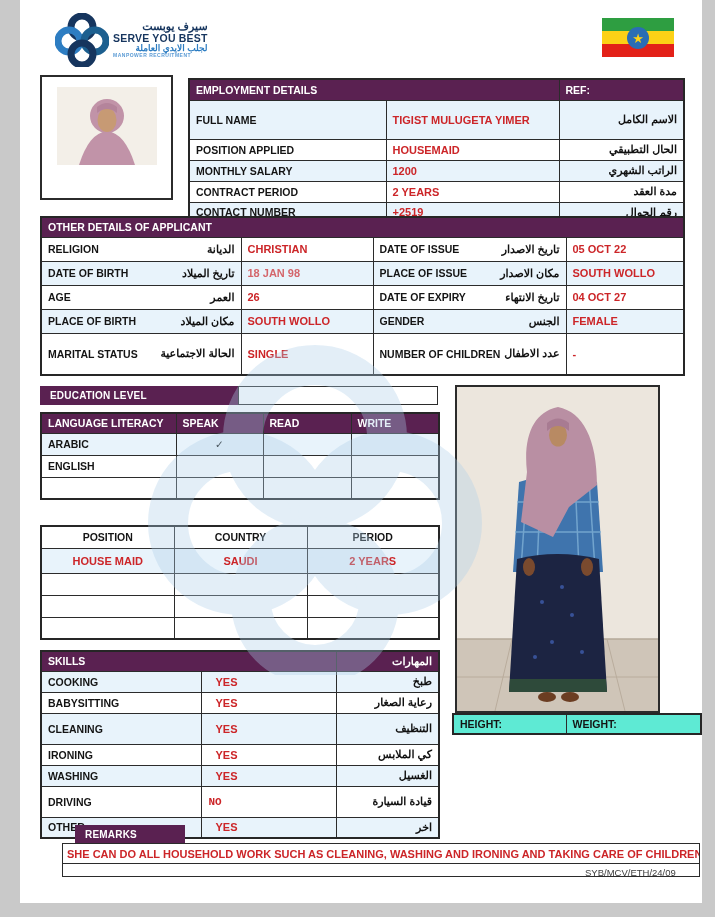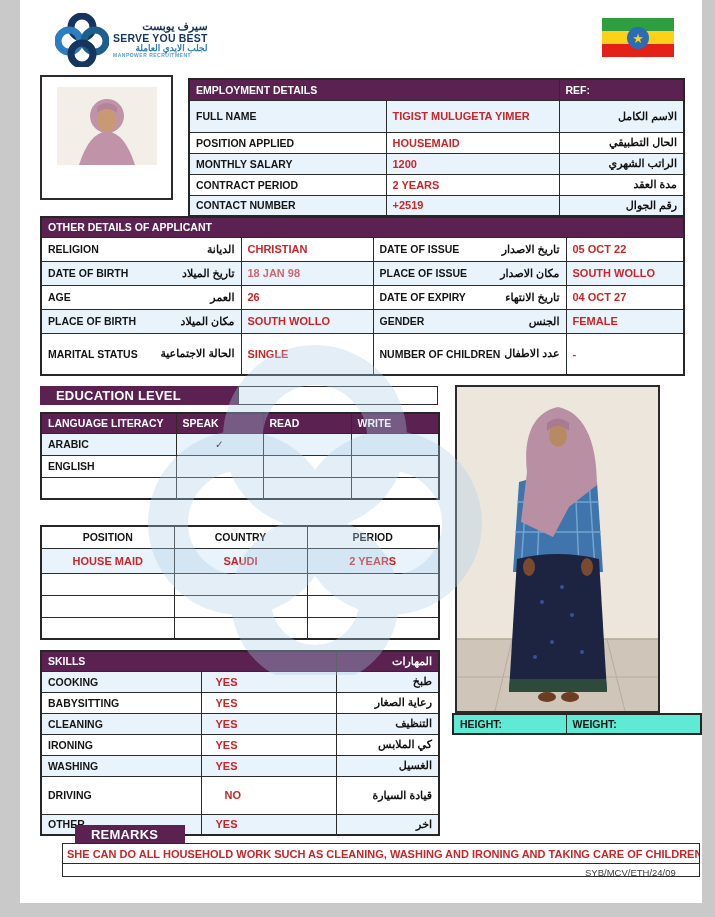--- a/index.html
+++ b/index.html
@@ -6,22 +6,22 @@
   body{
     width:715px;height:917px;position:relative;overflow:hidden;
     background:#c9c9c9;
     font-family:"Liberation Sans",sans-serif;
     -webkit-font-smoothing:antialiased;
   }
   .page{position:absolute;left:20px;top:0;width:682px;height:903px;background:#ffffff;}
   .abs{position:absolute;}
 
   
-  .bar{background:#5a2151;color:#fff;font-weight:bold;font-size:13px;
-       display:flex;align-items:center;padding:0 16px;box-sizing:border-box;letter-spacing:.2px;}
+  .bar{background:#5a2151;color:#fff;font-weight:bold;font-size:10px;
+       display:flex;align-items:center;padding:0 10px;box-sizing:border-box;letter-spacing:.2px;}
 
   
   table{border-collapse:collapse;table-layout:fixed;}
   td,th{border:1px solid #2b2b2b;padding:0 6px;font-size:10.5px;color:#111;
         overflow:hidden;white-space:nowrap;box-sizing:border-box;}
   table.outer{border:2px solid #262626;}
   .hd{background:#5a2151;color:#fff;font-weight:bold;text-align:left;}
   .lbl{font-weight:bold;color:#141414;}
   .val{color:#cc2528;font-weight:bold;font-size:11px;}
   .val.muted{color:#d4666c;}
@@ -100,21 +100,21 @@
   <colgroup>
       <col style="width:197px">
       <col style="width:173px">
       <col style="width:125px">
     </colgroup>
   <tbody>
       <tr style="height:21px;">
     <td class="hd" colspan="2">EMPLOYMENT DETAILS</td>
     <td class="hd">REF:</td>
   </tr>
-  <tr class="rowA" style="height:32px;padding-left:29px;">
+  <tr class="rowA" style="height:39px;padding-left:29px;">
     <td class="lbl">FULL NAME</td>
     <td class="val">TIGIST MULUGETA YIMER</td>
     <td class="ar">الاسم الكامل</td>
   </tr>
   <tr class="rowB" style="height:21px;">
     <td class="lbl">POSITION APPLIED</td>
     <td class="val">HOUSEMAID</td>
     <td class="ar">الحال التطبيقي</td>
   </tr>
   <tr class="rowA" style="height:21px;">
@@ -321,38 +321,38 @@
   <tr class="rowA" style="height:21px;">
     <td class="lbl">COOKING</td>
     <td class="val" style="padding-left:14px;">YES</td>
     <td class="ar">طبخ</td>
   </tr>
   <tr class="rowB" style="height:21px;">
     <td class="lbl">BABYSITTING</td>
     <td class="val" style="padding-left:14px;">YES</td>
     <td class="ar">رعاية الصغار</td>
   </tr>
-  <tr class="rowA" style="height:21px;">
+  <tr class="rowA" style="height:31px;">
     <td class="lbl">CLEANING</td>
     <td class="val" style="padding-left:14px;">YES</td>
     <td class="ar">التنظيف</td>
   </tr>
   <tr class="rowB" style="height:21px;">
     <td class="lbl">IRONING</td>
     <td class="val" style="padding-left:14px;">YES</td>
     <td class="ar">كي الملابس</td>
   </tr>
   <tr class="rowA" style="height:21px;">
     <td class="lbl">WASHING</td>
     <td class="val" style="padding-left:14px;">YES</td>
     <td class="ar">الغسيل</td>
   </tr>
-  <tr class="rowB" style="height:38px;">
+  <tr class="rowB" style="height:31px;">
     <td class="lbl">DRIVING</td>
-    <td class="val" style="padding-left:23px;">NO</td>
+    <td class="val" style="padding-left:7px;font-family:Liberation Mono, monospace;">NO</td>
     <td class="ar">قيادة السيارة</td>
   </tr>
   <tr class="rowA" style="height:21px;">
     <td class="lbl">OTHER</td>
     <td class="val" style="padding-left:14px;">YES</td>
     <td class="ar">اخر</td>
   </tr>
 </tbody>
   </table>
 

